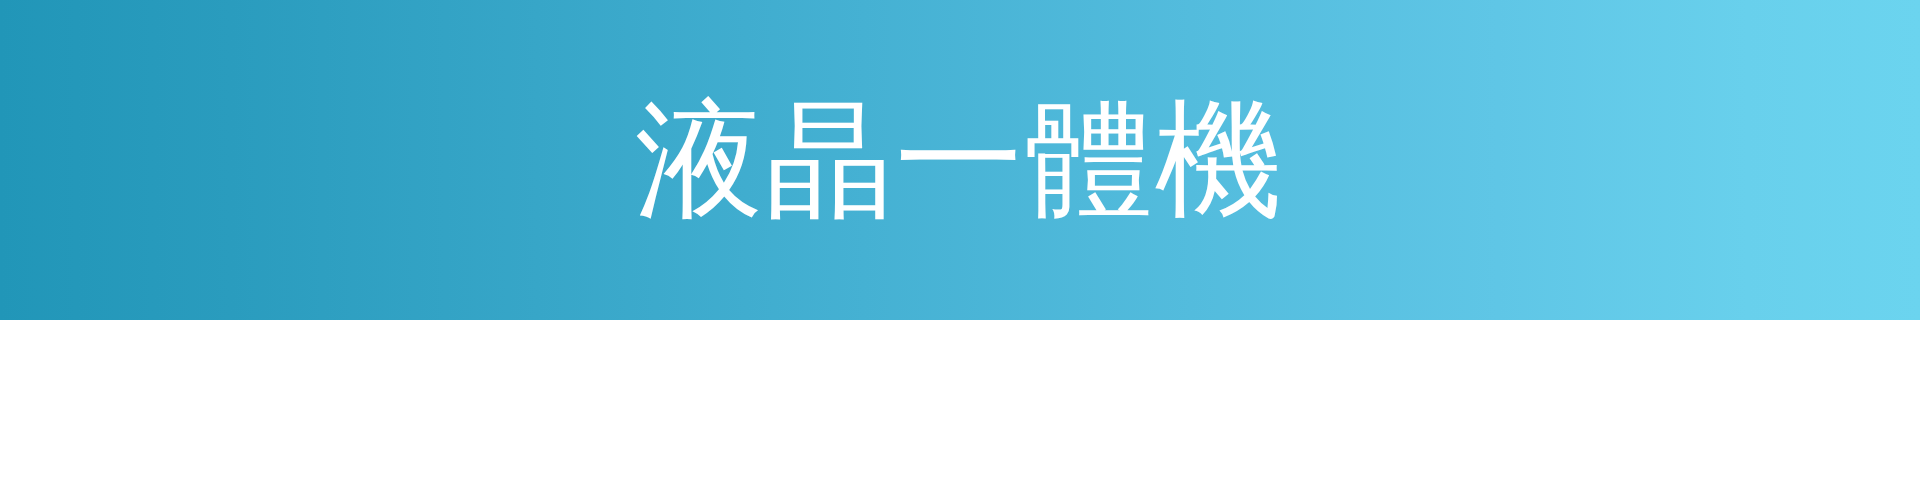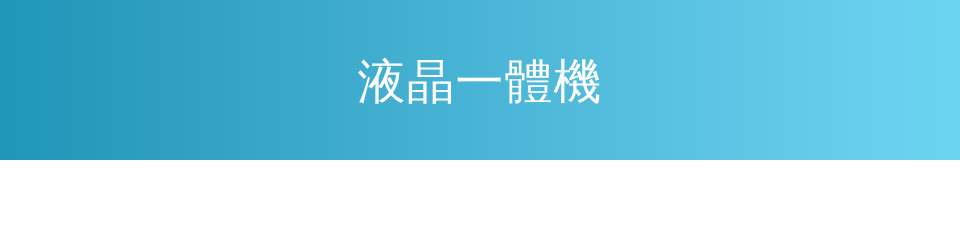--- a/index.html
+++ b/index.html
@@ -35,21 +35,21 @@
       #6bd4ef 100%
     );
     background-color: #45b1d3;
   }
 
   
   .banner-title {
     margin: 0;
     color: #ffffff;
     font-family: "DejaVu Sans", "Liberation Sans", sans-serif;
-    font-size: 48px;
+    font-size: 64px;
     font-weight: 300;
     line-height: 1;
     letter-spacing: 1px;
     white-space: nowrap;
     text-align: left;
     
     transform: translateY(1px);
     -webkit-font-smoothing: antialiased;
     user-select: none;
   }

